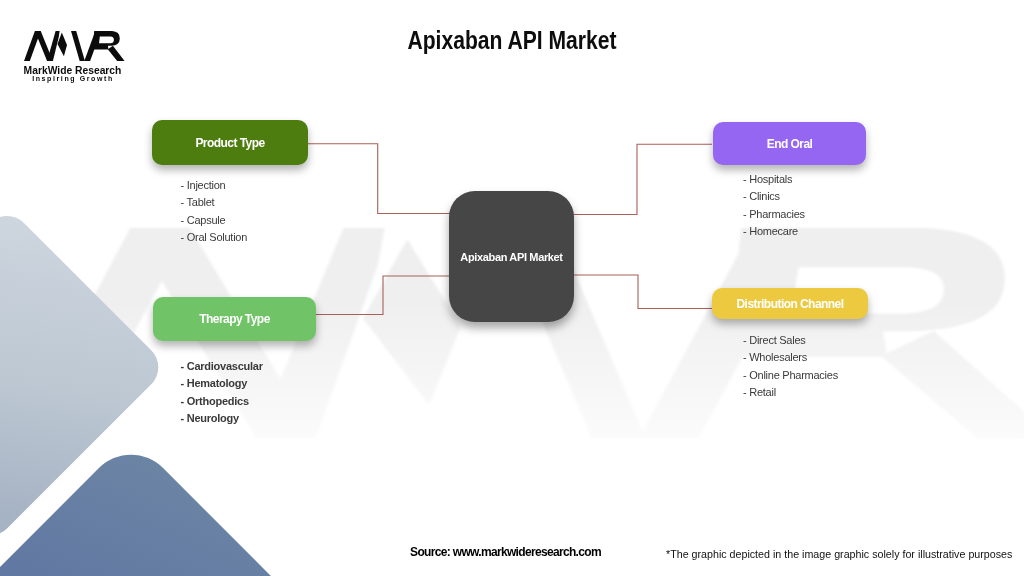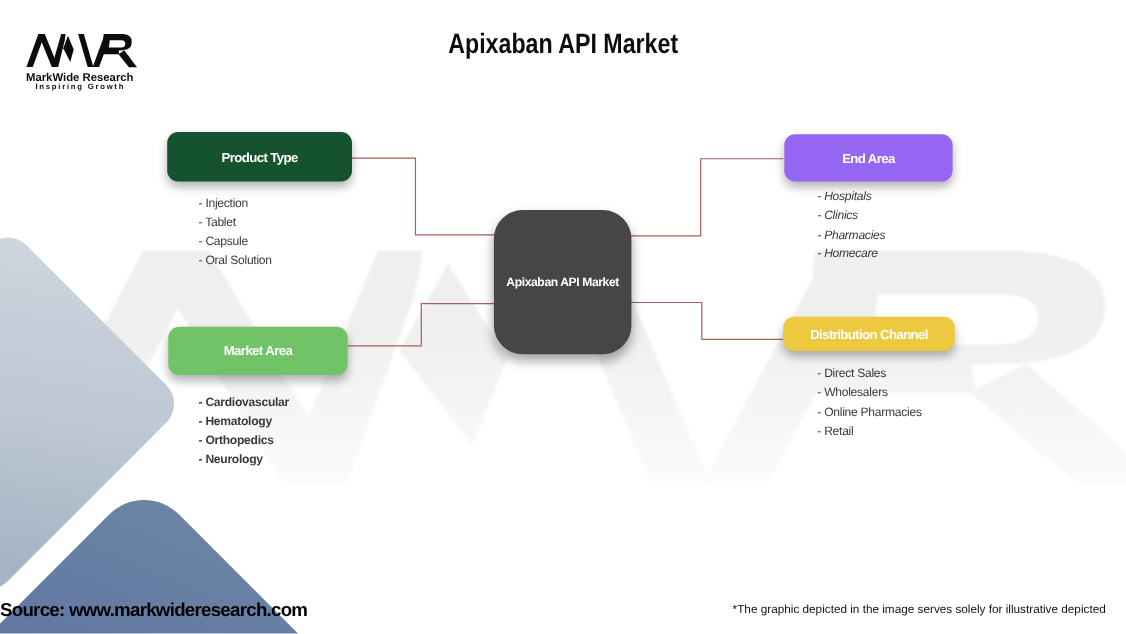--- a/index.html
+++ b/index.html
@@ -76,27 +76,27 @@
       <g transform="translate(0,0)">
           <use href="#mwr"></use>
         </g>
     </g>
     <text x="72.5" y="73.5" text-anchor="middle" font-family="Liberation Sans" font-size="10.3" font-weight="bold" fill="#0c0c0c">MarkWide Research</text>
     <text x="73" y="80.8" text-anchor="middle" font-family="Liberation Sans" font-size="7" font-weight="bold" letter-spacing="1.6" fill="#0c0c0c">Inspiring Growth</text>
   </svg>
 
   <div class="title">Apixaban API Market</div>
 
-  <div class="box" style="left:152px;top:120px;width:168px;height:45px;background:#14532d;">Product Type</div>
-  <div class="box" style="left:713px;top:122px;width:153px;height:43px;background:#9566f1;">End Area</div>
-  <div class="box" style="left:153px;top:297px;width:163px;height:44px;background:#70c467;">Market Area</div>
+  <div class="box" style="left:152px;top:120px;width:156px;height:45px;background:#4d7c0f;">Product Type</div>
+  <div class="box" style="left:713px;top:122px;width:153px;height:43px;background:#9566f1;">End Oral</div>
+  <div class="box" style="left:153px;top:297px;width:163px;height:44px;background:#70c467;">Therapy Type</div>
   <div class="box" style="left:712px;top:288px;width:156px;height:31px;background:#edc93f;text-align:center;">Distribution Channel</div>
   <div class="box" style="left:449px;top:191px;width:125px;height:131px;background:#464646;border-radius:26px;box-shadow:0 6px 10px rgba(0,0,0,0.35);font-size:11px;letter-spacing:-0.35px;">Apixaban API Market</div>
 
   <div class="list" style="left:180.5px;top:177px;">- Injection<br>- Tablet<br>- Capsule<br>- Oral Solution</div>
-  <div class="list" style="left:743px;top:171px;font-style:italic;">- Hospitals<br>- Clinics<br>- Pharmacies<br>- Homecare</div>
+  <div class="list" style="left:743px;top:171px;">- Hospitals<br>- Clinics<br>- Pharmacies<br>- Homecare</div>
   <div class="list" style="left:180.5px;top:358px;font-weight:bold;">- Cardiovascular<br>- Hematology<br>- Orthopedics<br>- Neurology</div>
   <div class="list" style="left:743px;top:332px;">- Direct Sales<br>- Wholesalers<br>- Online Pharmacies<br>- Retail</div>
 
-  <div class="abs" style="left:0;top:545px;width:1011px;text-align:left;font-size:17px;letter-spacing:-0.67px;font-weight:bold;color:#000;">Source: www.markwideresearch.com</div>
-  <div class="abs" style="left:666px;top:548px;font-size:10.7px;color:#111;">*The graphic depicted in the image serves solely for illustrative depicted</div>
+  <div class="abs" style="left:0;top:545px;width:1011px;text-align:center;font-size:12px;letter-spacing:-0.67px;font-weight:bold;color:#000;">Source: www.markwideresearch.com</div>
+  <div class="abs" style="left:666px;top:548px;font-size:10.7px;color:#111;">*The graphic depicted in the image graphic solely for illustrative purposes</div>
 
 </div>
 
 </body></html>

